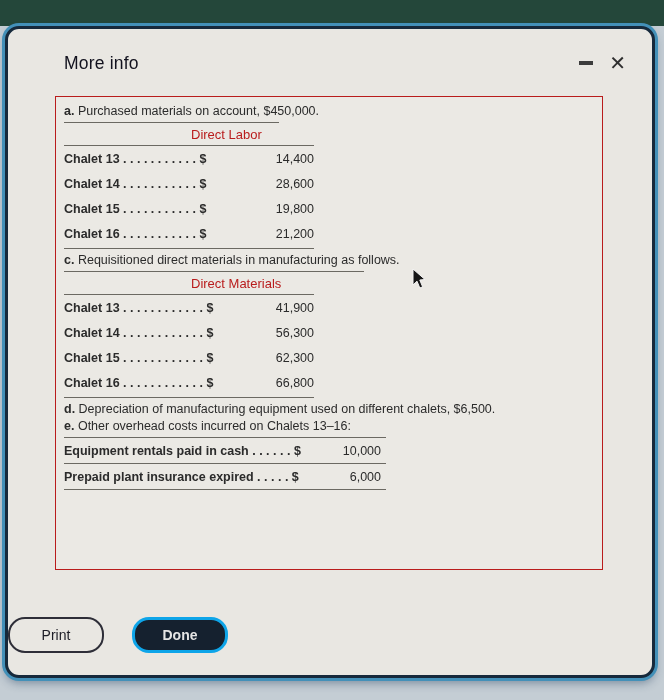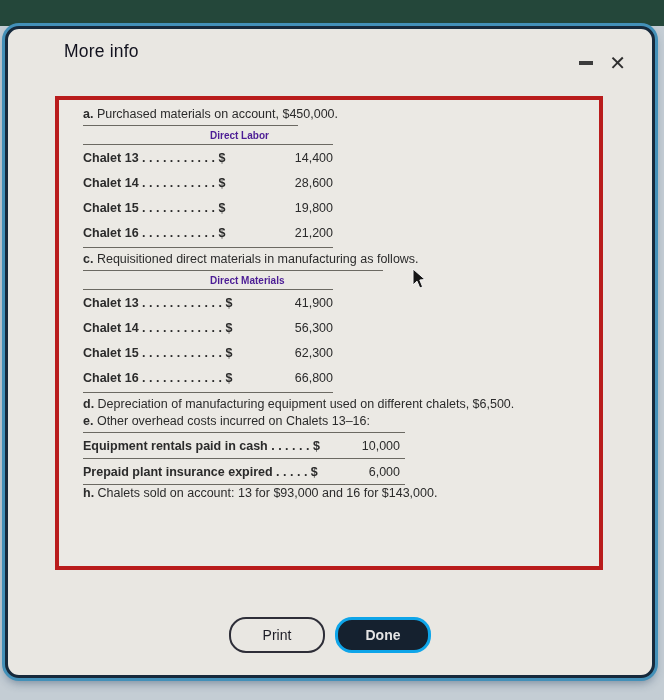--- a/index.html
+++ b/index.html
@@ -15,56 +15,56 @@
     background:#24473a;
   }
   .dialog{
     position:absolute;left:5px;top:26px;width:644px;height:646px;
     background:#e9e7e2;
     border:3px solid #16293b;
     border-radius:14px;
     box-shadow:0 0 0 3px #4390b8, 0 5px 10px rgba(30,60,90,.45);
   }
   .dialog-title{
-    position:absolute;left:56px;top:12px;
+    position:absolute;left:56px;top:24px;
     font-size:17.5px;color:#12121e;letter-spacing:.2px;
   }
   .window-controls{
     position:absolute;right:26px;top:24px;
     display:flex;align-items:center;gap:16px;
   }
   .min-btn{display:inline-block;width:14px;height:4px;background:#3c3c3c;cursor:pointer;}
   .close-btn{font-size:20px;color:#2e2e2e;line-height:20px;cursor:pointer;font-weight:400;}
   .content-box{
     position:absolute;left:47px;top:67px;width:548px;height:474px;
     background:#ebe9e4;
-    border:4px solid #b91c1c;
-    padding:6px 10px 0 24px;
+    border:1px solid #b91c1c;
+    padding:6px 10px 0 8px;
     box-sizing:border-box;
     color:#2b2b2b;
   }
   .p{font-size:12.5px;line-height:17px;margin:0;color:#2b2b2b;}
   .letter{font-weight:bold;}
   .rule{height:0;border-top:1.5px solid #6b6962;margin-top:2px;}
   .rule-b{width:215px;}
   .rule-c{width:300px;}
   .rule-e{width:322px;}
   .rule-full{width:250px;}
   .tbl-header{
-    font-size:10px;font-weight:bold;margin:4px 0 3px 127px;color:#4c1d95;
+    font-size:13px;font-weight:normal;margin:4px 0 3px 127px;color:#b91c1c;
   }
   .trow{display:flex;align-items:center;width:250px;height:25px;font-size:12.5px;}
   .tlabel{font-weight:bold;white-space:pre;}
   .tval{margin-left:auto;}
   .ov-row{display:flex;align-items:center;width:322px;height:25px;font-size:12.5px;border-bottom:1.5px solid #6b6962;}
   .ov-row .tval{margin-right:5px;}
   .sp6{height:3px;}
   .button-row{
     position:absolute;left:0;bottom:22px;width:100%;
-    display:flex;justify-content:center;gap:10px;
+    display:flex;justify-content:flex-start;gap:28px;
   }
   .btn{
     border-radius:17px;font-size:14px;
     padding:7px 0;width:96px;text-align:center;cursor:pointer;
     font-family:"Liberation Sans","DejaVu Sans",sans-serif;
   }
   .btn-print{
     background:transparent;border:2px solid #2e2e38;color:#1d1d26;font-weight:500;
   }
   .btn-done{
@@ -149,21 +149,20 @@
         <div class="ov-row">
           <span class="tlabel">Equipment rentals paid in cash . . . . . . $</span>
           <span class="tval">10,000</span>
         </div>
         <div class="ov-row">
           <span class="tlabel">Prepaid plant insurance expired . . . . . $</span>
           <span class="tval">6,000</span>
         </div>
       </div>
 
-      <p class="p"><span class="letter">h.</span><span> Chalets sold on account: 13 for $93,000 and 16 for $143,000.</span></p>
     </div>
 
     <div class="button-row">
       <button class="btn btn-print">Print</button>
       <button class="btn btn-done">Done</button>
     </div>
   </div>
 
   <svg class="cursor" viewBox="0 0 18 22">
     <polygon points="3,1 3,17 7,13.2 9.8,20 12.6,18.8 9.8,12 15,11.5" fill="#161616" stroke="#f5f5f5" stroke-width="1"></polygon>

